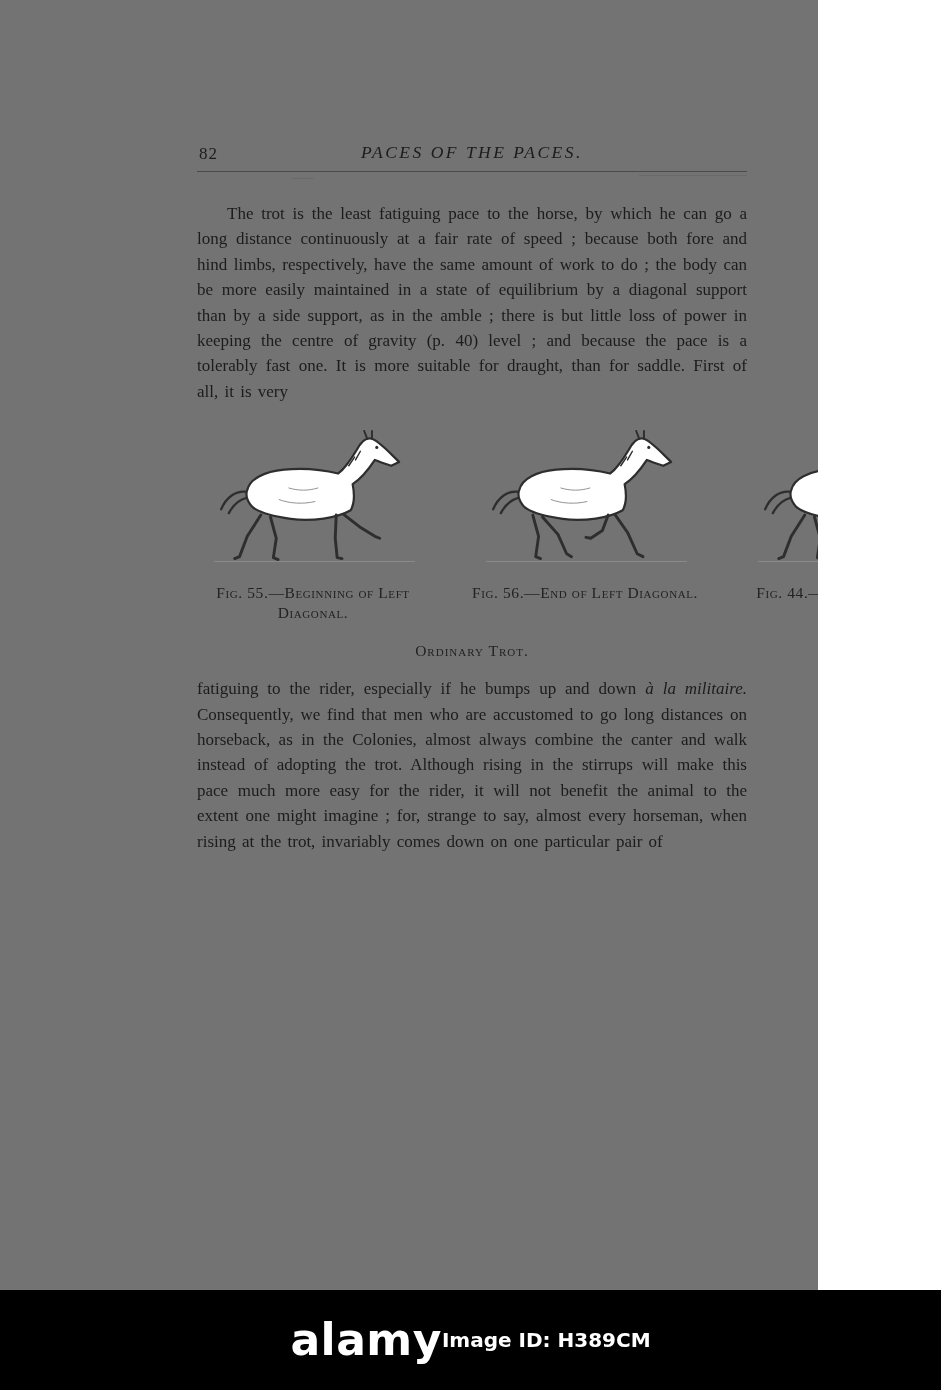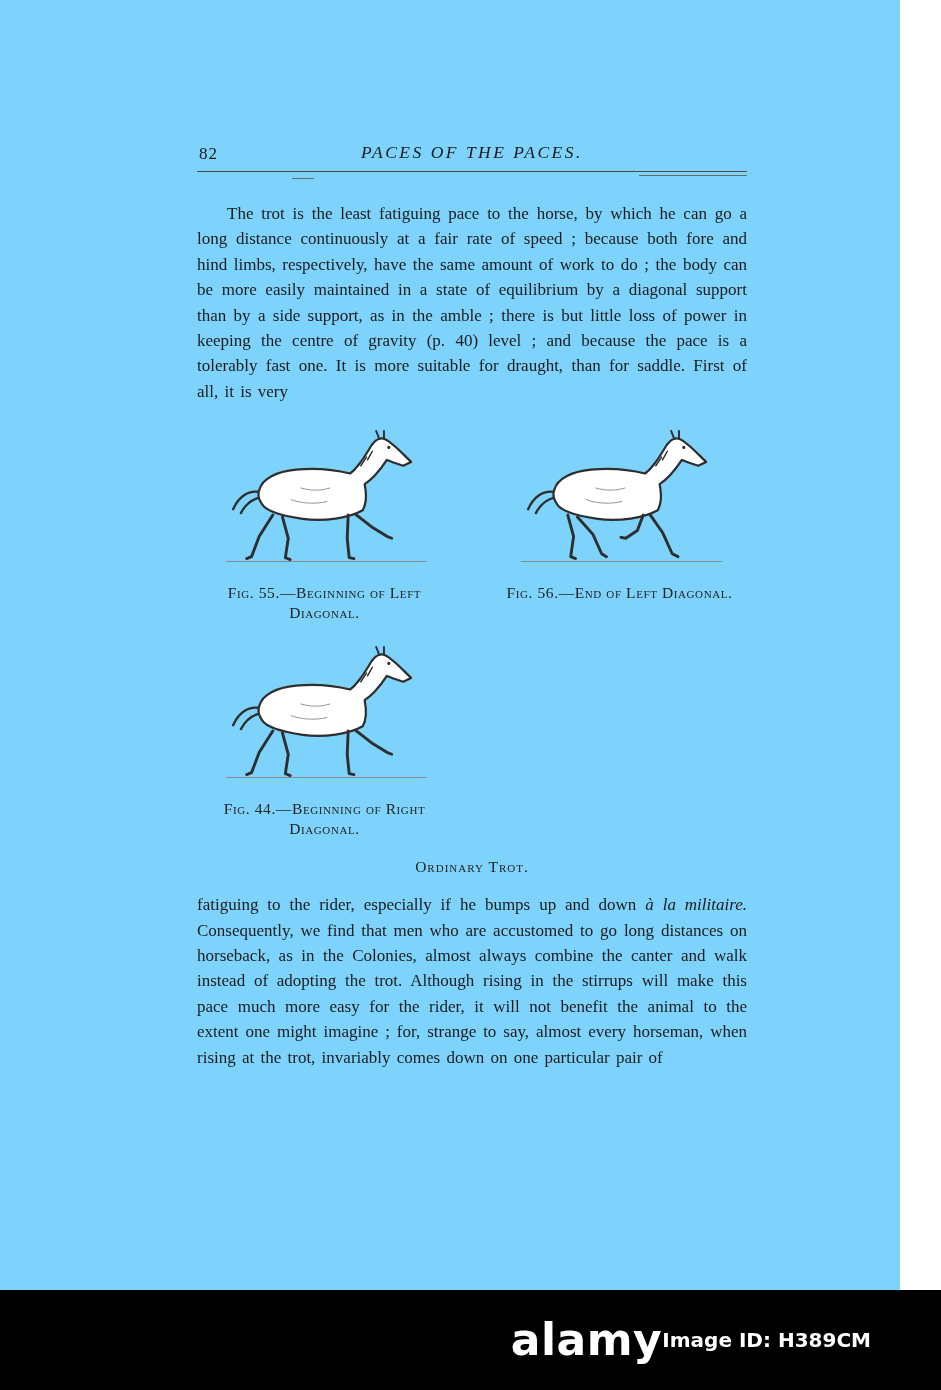--- a/index.html
+++ b/index.html
@@ -1,57 +1,57 @@
 <!DOCTYPE html>
 <html><head>
 <meta charset="utf-8">
 <style>
   html,body{margin:0;padding:0;}
   body{
     width:941px;height:1390px;background:#ffffff;position:relative;
     font-family:"Liberation Serif","DejaVu Serif",serif;color:#1c1c1c;
     -webkit-font-smoothing:antialiased;
   }
-  .sheet{position:absolute;left:0;top:0;width:900px;height:1290px;background:#7dd3fc;overflow:hidden;}
+  .sheet{position:absolute;left:0;top:0;width:818px;height:1290px;background:#737373;overflow:hidden;}
   .content{position:absolute;left:197px;top:142px;width:550px;}
 
   .page-header{position:relative;height:24px;}
   .pagenum{position:absolute;left:2px;top:2px;font-size:17px;letter-spacing:1px;}
   .header-title{display:block;text-align:center;font-style:italic;font-size:17.5px;letter-spacing:2.5px;}
 
   .header-rule-wrap{position:relative;height:14px;margin-top:5px;}
   .header-rule{border-top:1.6px solid #4a4a4a;}
   .rule-artifact{position:absolute;height:0;border-top:1.5px solid #6a6a6a;}
   .rule-artifact.a1{left:95px;top:7px;width:22px;}
   .rule-artifact.a2{right:0;top:4px;width:108px;}
 
   .body-text{
     font-size:17px;line-height:25.4px;text-align:justify;margin:16px 0 0 0;
     word-spacing:2px;
   }
   .body-text.first{text-indent:30px;}
 
   .figures-grid{
-    display:grid;grid-template-columns:1fr 1fr;column-gap:40px;row-gap:24px;
+    display:grid;grid-template-columns:1fr 1fr 1fr;column-gap:40px;row-gap:24px;
     margin-top:26px;
   }
   figure{margin:0;text-align:center;}
   .horse-art{width:232px;height:145px;display:block;margin:0 auto;}
   figcaption{
     font-variant:small-caps;font-size:15.5px;line-height:19.5px;
     margin:8px auto 0 auto;width:232px;letter-spacing:0.6px;color:#222;
   }
   .group-caption{
     text-align:center;font-variant:small-caps;font-size:15.5px;
     margin-top:20px;letter-spacing:1px;color:#222;
   }
 
   .alamy-bar{
     position:absolute;left:0;top:1290px;width:941px;height:100px;background:#000000;
-    color:#ffffff;display:flex;align-items:center;justify-content:flex-end;
+    color:#ffffff;display:flex;align-items:center;justify-content:center;
     padding:0 70px;box-sizing:border-box;
     font-family:"DejaVu Sans","Liberation Sans",sans-serif;
   }
   .alamy-logo{font-size:44px;font-weight:bold;letter-spacing:0.5px;line-height:1;}
   .alamy-meta{text-align:right;font-size:20px;line-height:30px;font-weight:bold;}
 
   .hidden-defs{position:absolute;width:0;height:0;overflow:hidden;}
 </style>
 </head>
 <body>

